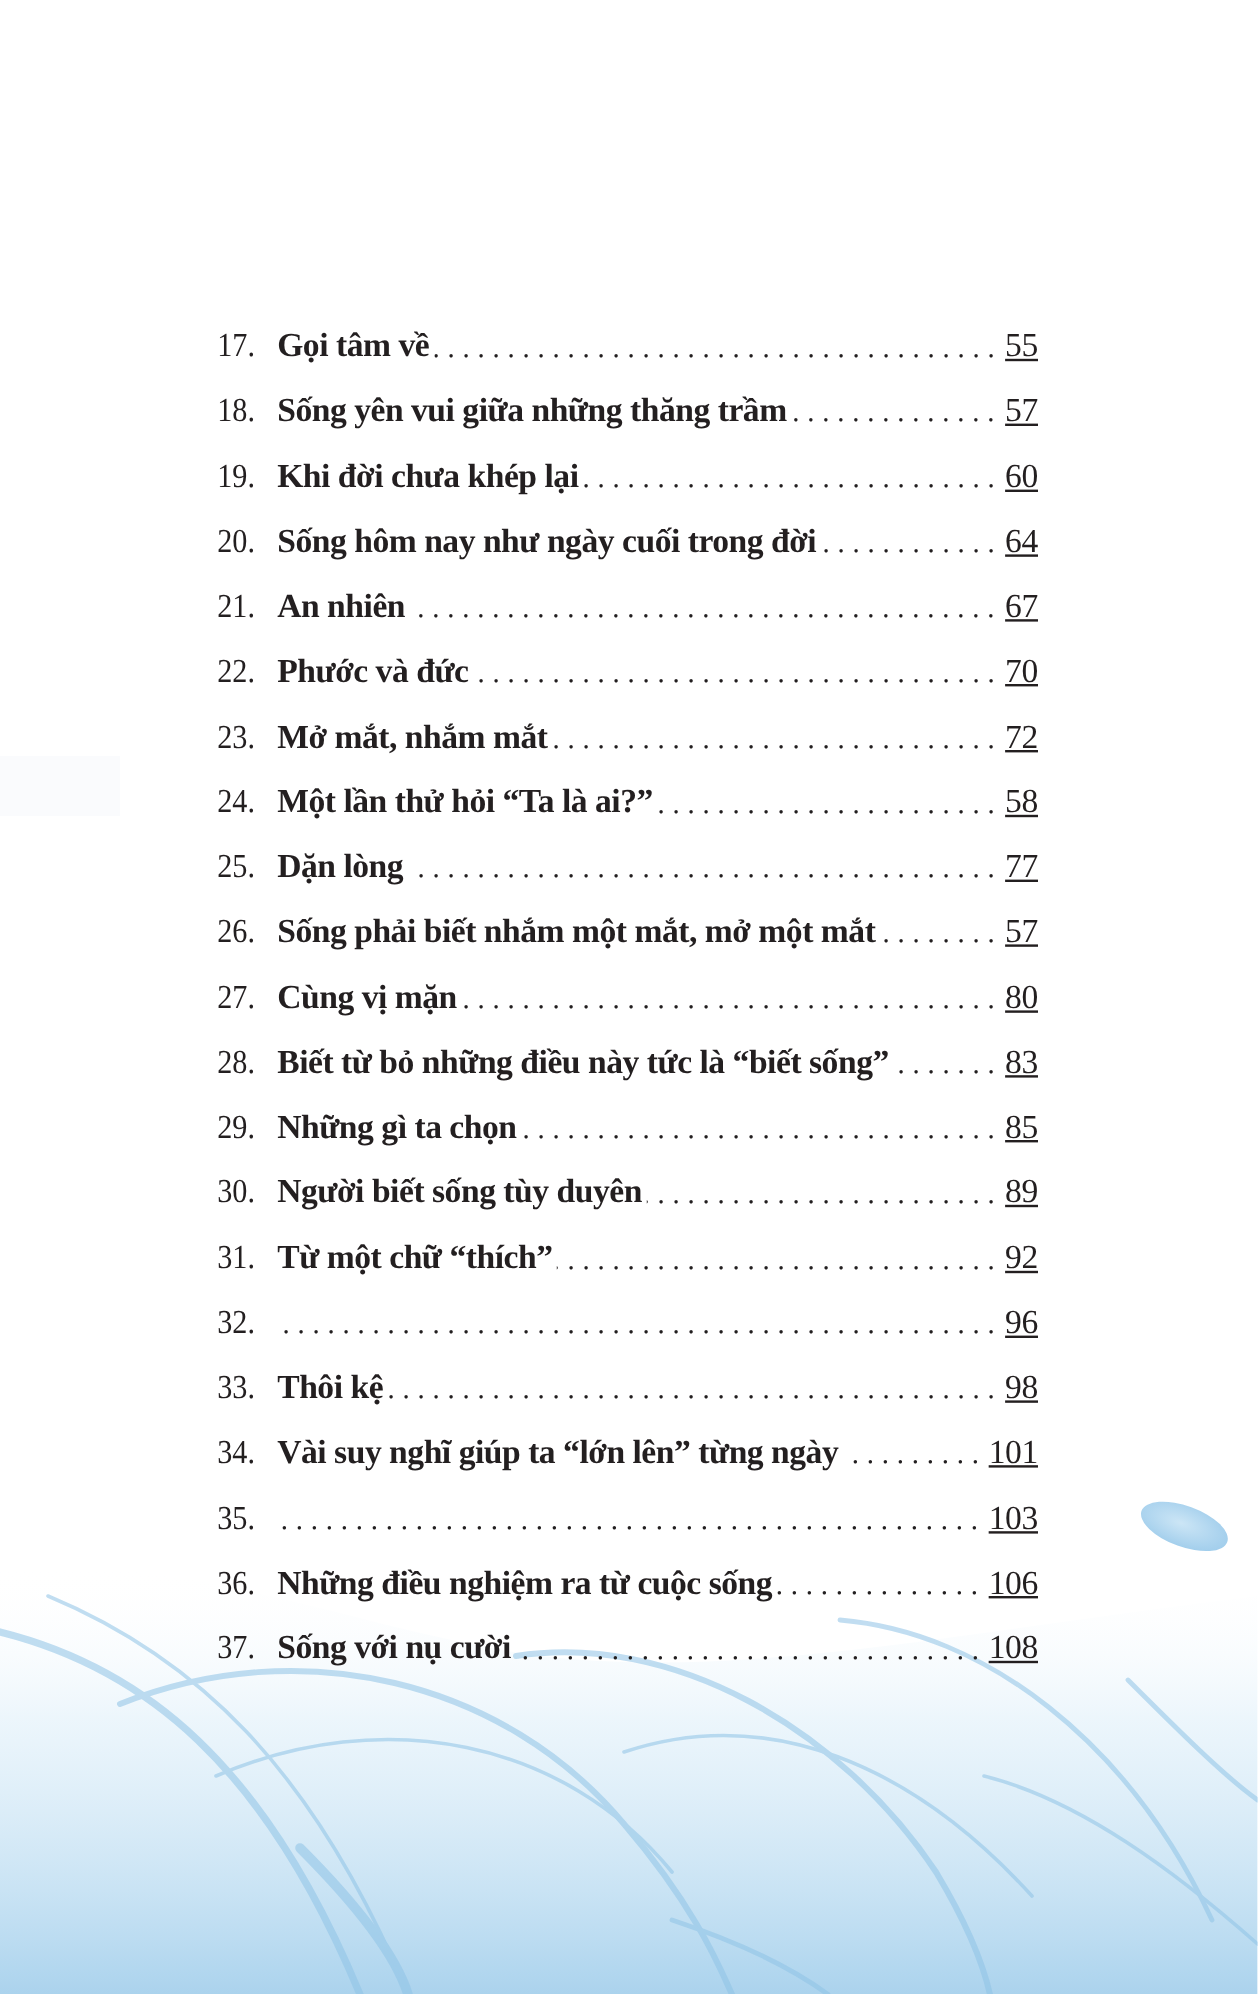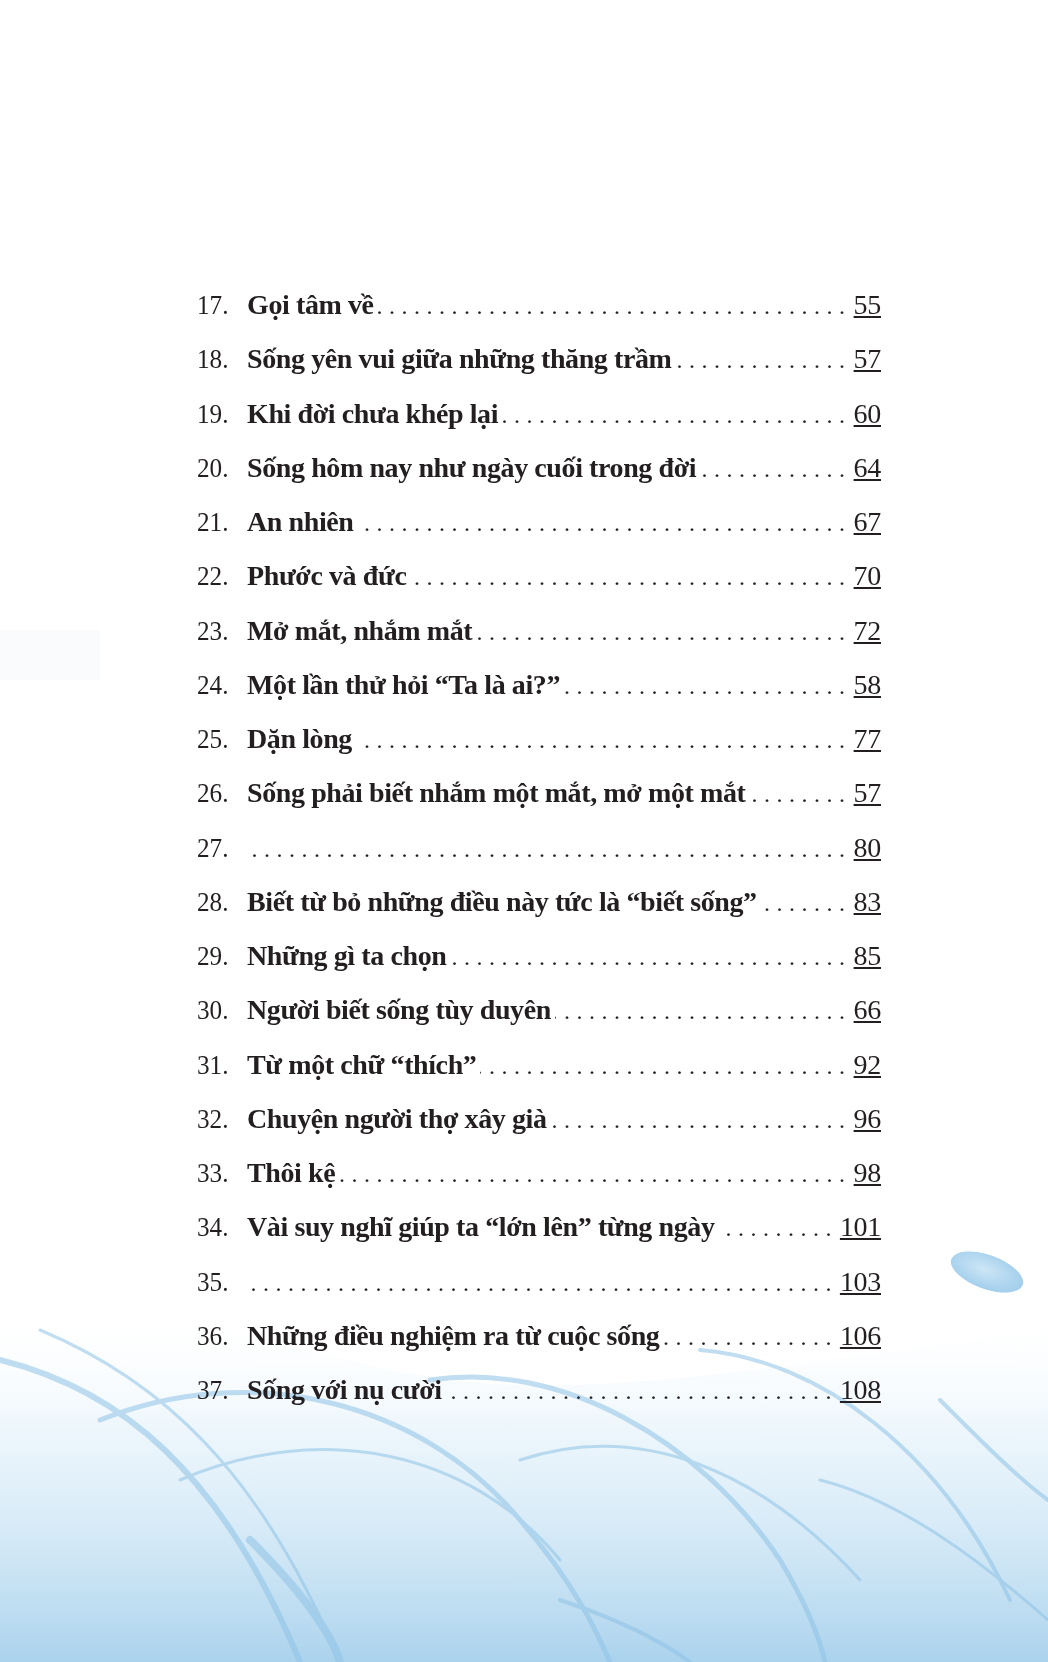--- a/index.html
+++ b/index.html
@@ -8,21 +8,21 @@
     background: #ffffff;
     font-family: "Liberation Serif", "DejaVu Serif", serif;
     color: #231f20;
   }
   .bg {
     position: absolute; left: 0; top: 0; width: 1048px; height: 1662px;
     z-index: 0; pointer-events: none;
   }
   .toc {
     position: absolute; left: 181px; top: 262px; width: 684px;
-    z-index: 2; margin: 16px; padding: 0; list-style: none;
+    z-index: 2; margin: 0; padding: 0; list-style: none;
   }
   .row {
     display: flex; align-items: baseline;
     height: 54.25px; line-height: 54.25px;
     font-size: 28px; white-space: nowrap; overflow: hidden;
   }
   .num {
     flex: 0 0 50px; width: 50px;
     transform: scaleX(0.9); transform-origin: left center; display: inline-block;
   }
@@ -130,50 +130,50 @@
     <span class="page">77</span>
   </li>
     <li class="row">
     <span class="num">26.</span>
     <span class="title">Sống phải biết nhắm một mắt, mở một mắt</span>
     <span class="leader">................................................................................</span>
     <span class="page">57</span>
   </li>
     <li class="row">
     <span class="num">27.</span>
+    <span class="title">Cùng vị mặn</span>
     <span class="leader">................................................................................</span>
     <span class="page">80</span>
   </li>
     <li class="row">
     <span class="num">28.</span>
     <span class="title">Biết từ bỏ những điều này tức là “biết sống”</span>
     <span class="leader">................................................................................</span>
     <span class="page">83</span>
   </li>
     <li class="row">
     <span class="num">29.</span>
     <span class="title">Những gì ta chọn</span>
     <span class="leader">................................................................................</span>
     <span class="page">85</span>
   </li>
     <li class="row">
     <span class="num">30.</span>
     <span class="title">Người biết sống tùy duyên</span>
     <span class="leader">................................................................................</span>
-    <span class="page">66</span>
+    <span class="page">89</span>
   </li>
     <li class="row">
     <span class="num">31.</span>
     <span class="title">Từ một chữ “thích”</span>
     <span class="leader">................................................................................</span>
     <span class="page">92</span>
   </li>
     <li class="row">
     <span class="num">32.</span>
-    <span class="title">Chuyện người thợ xây già</span>
     <span class="leader">................................................................................</span>
     <span class="page">96</span>
   </li>
     <li class="row">
     <span class="num">33.</span>
     <span class="title">Thôi kệ</span>
     <span class="leader">................................................................................</span>
     <span class="page">98</span>
   </li>
     <li class="row">

